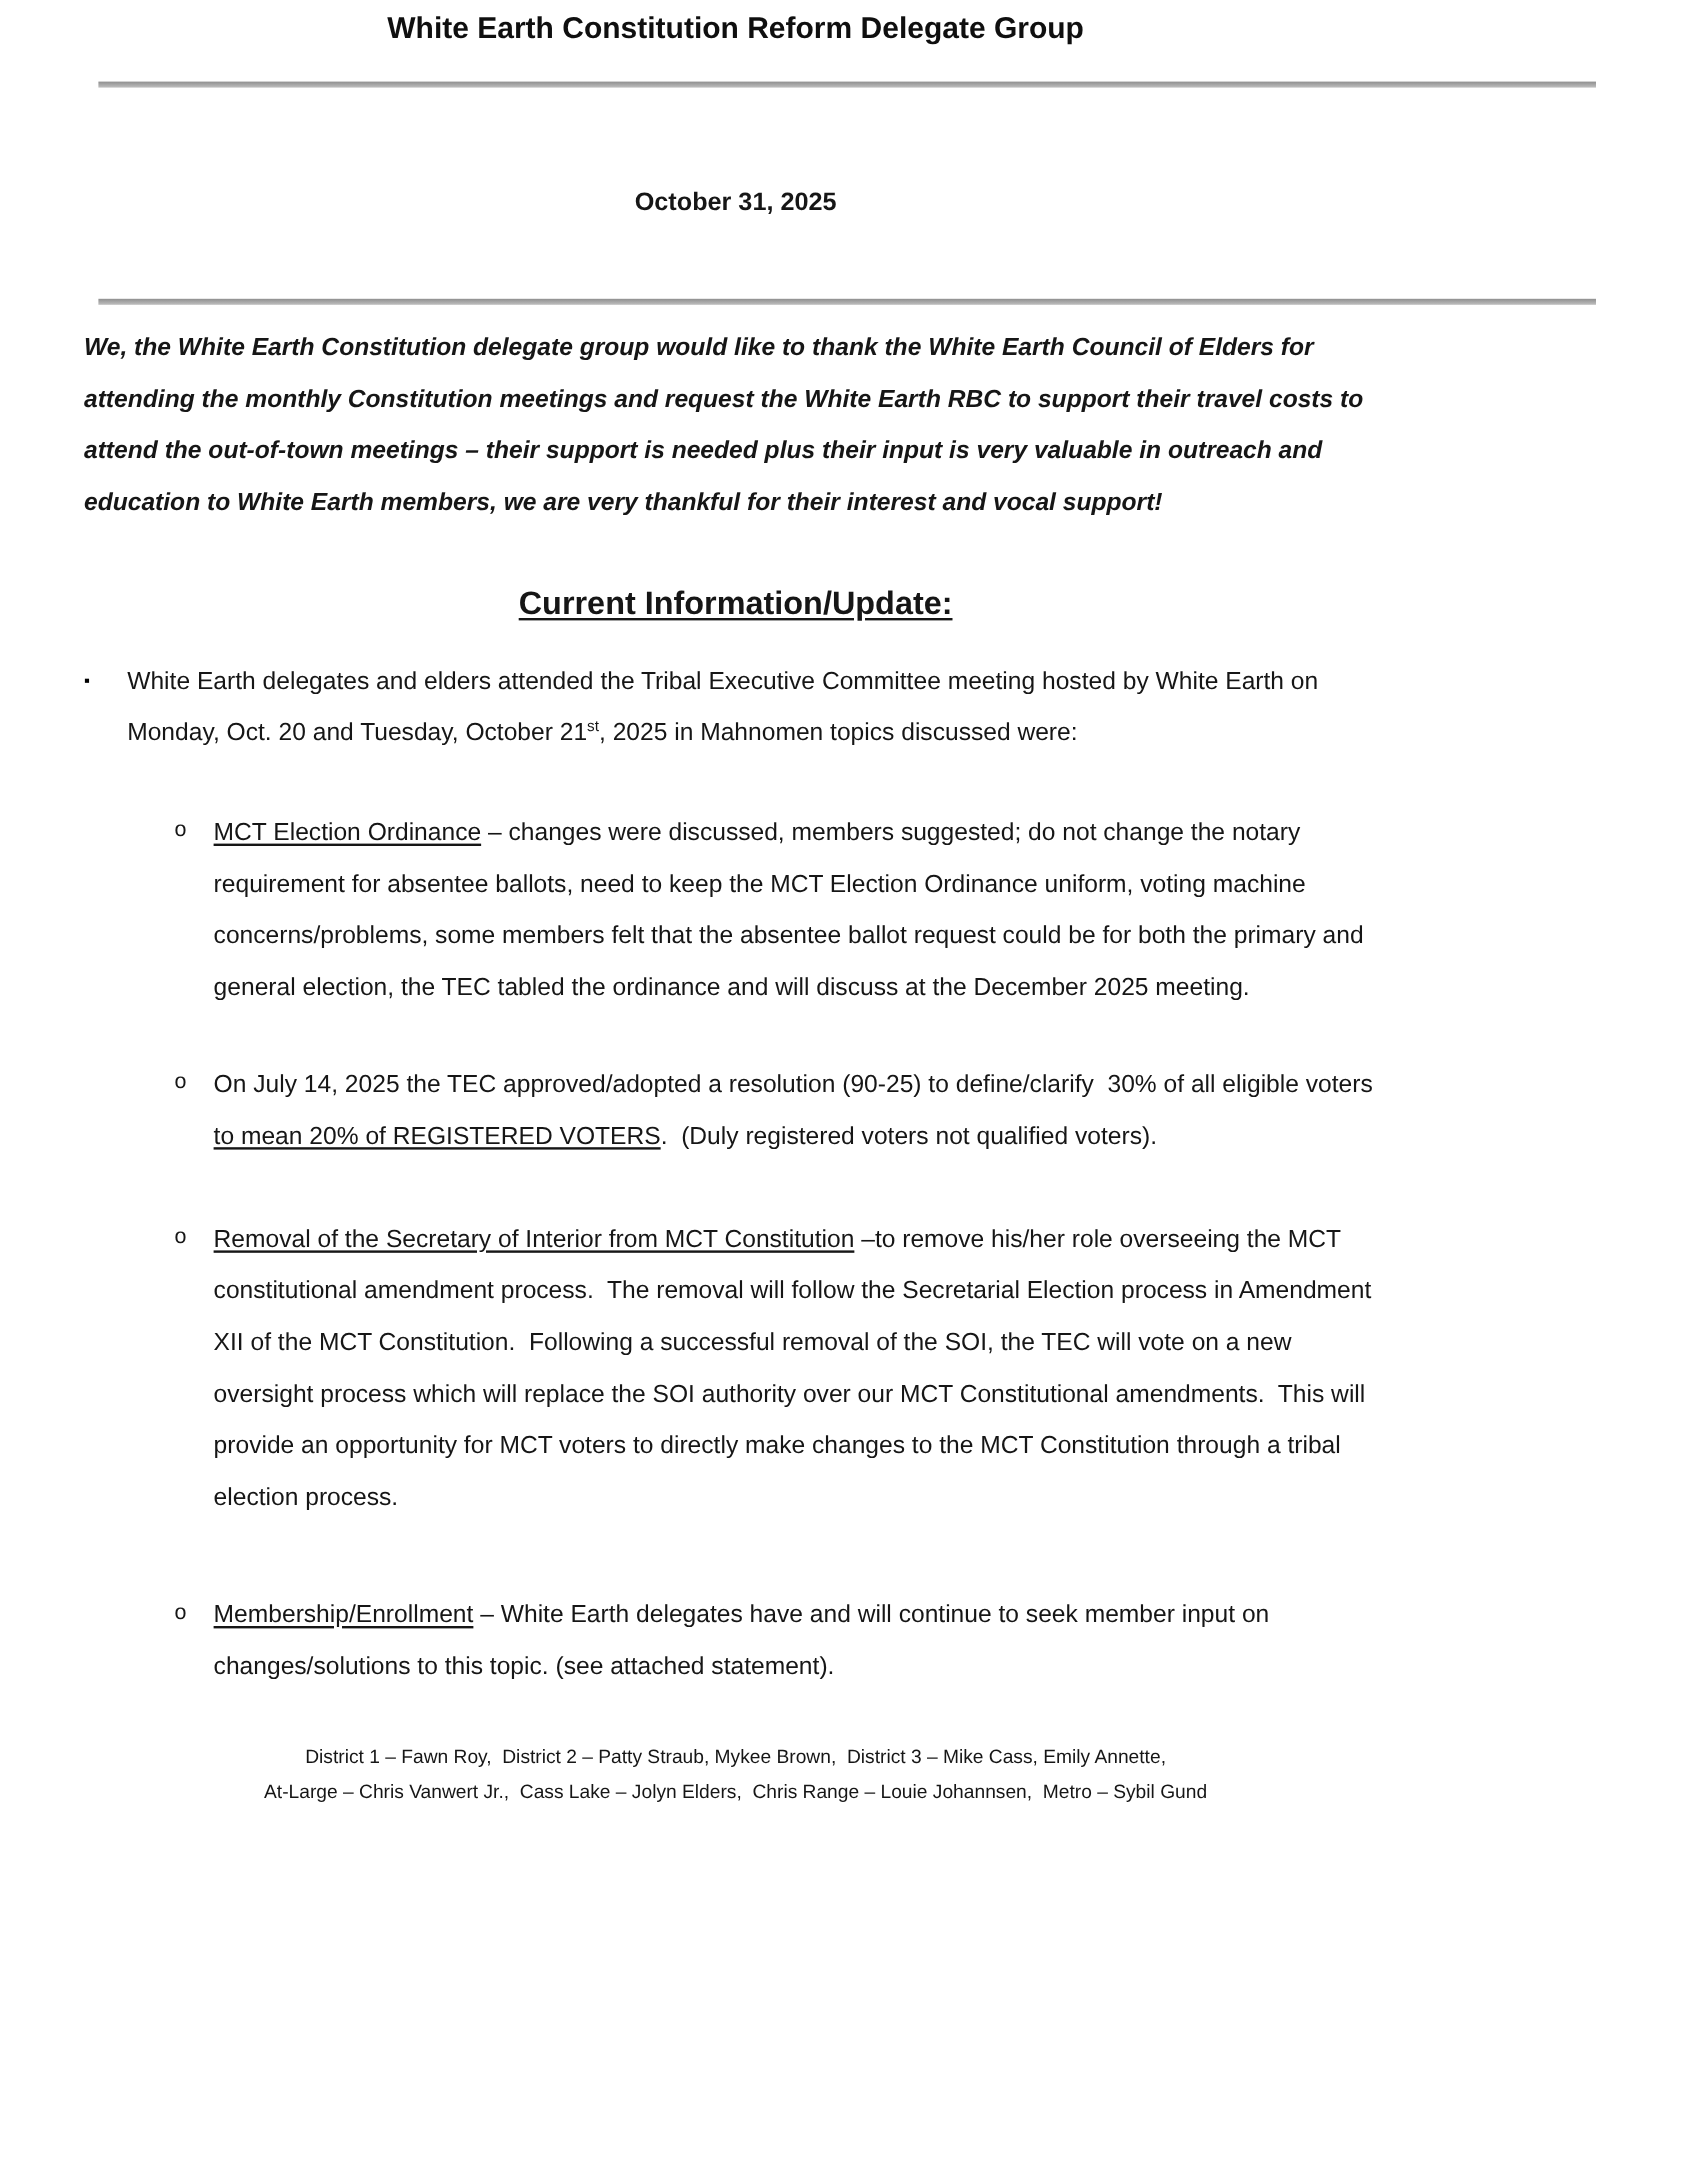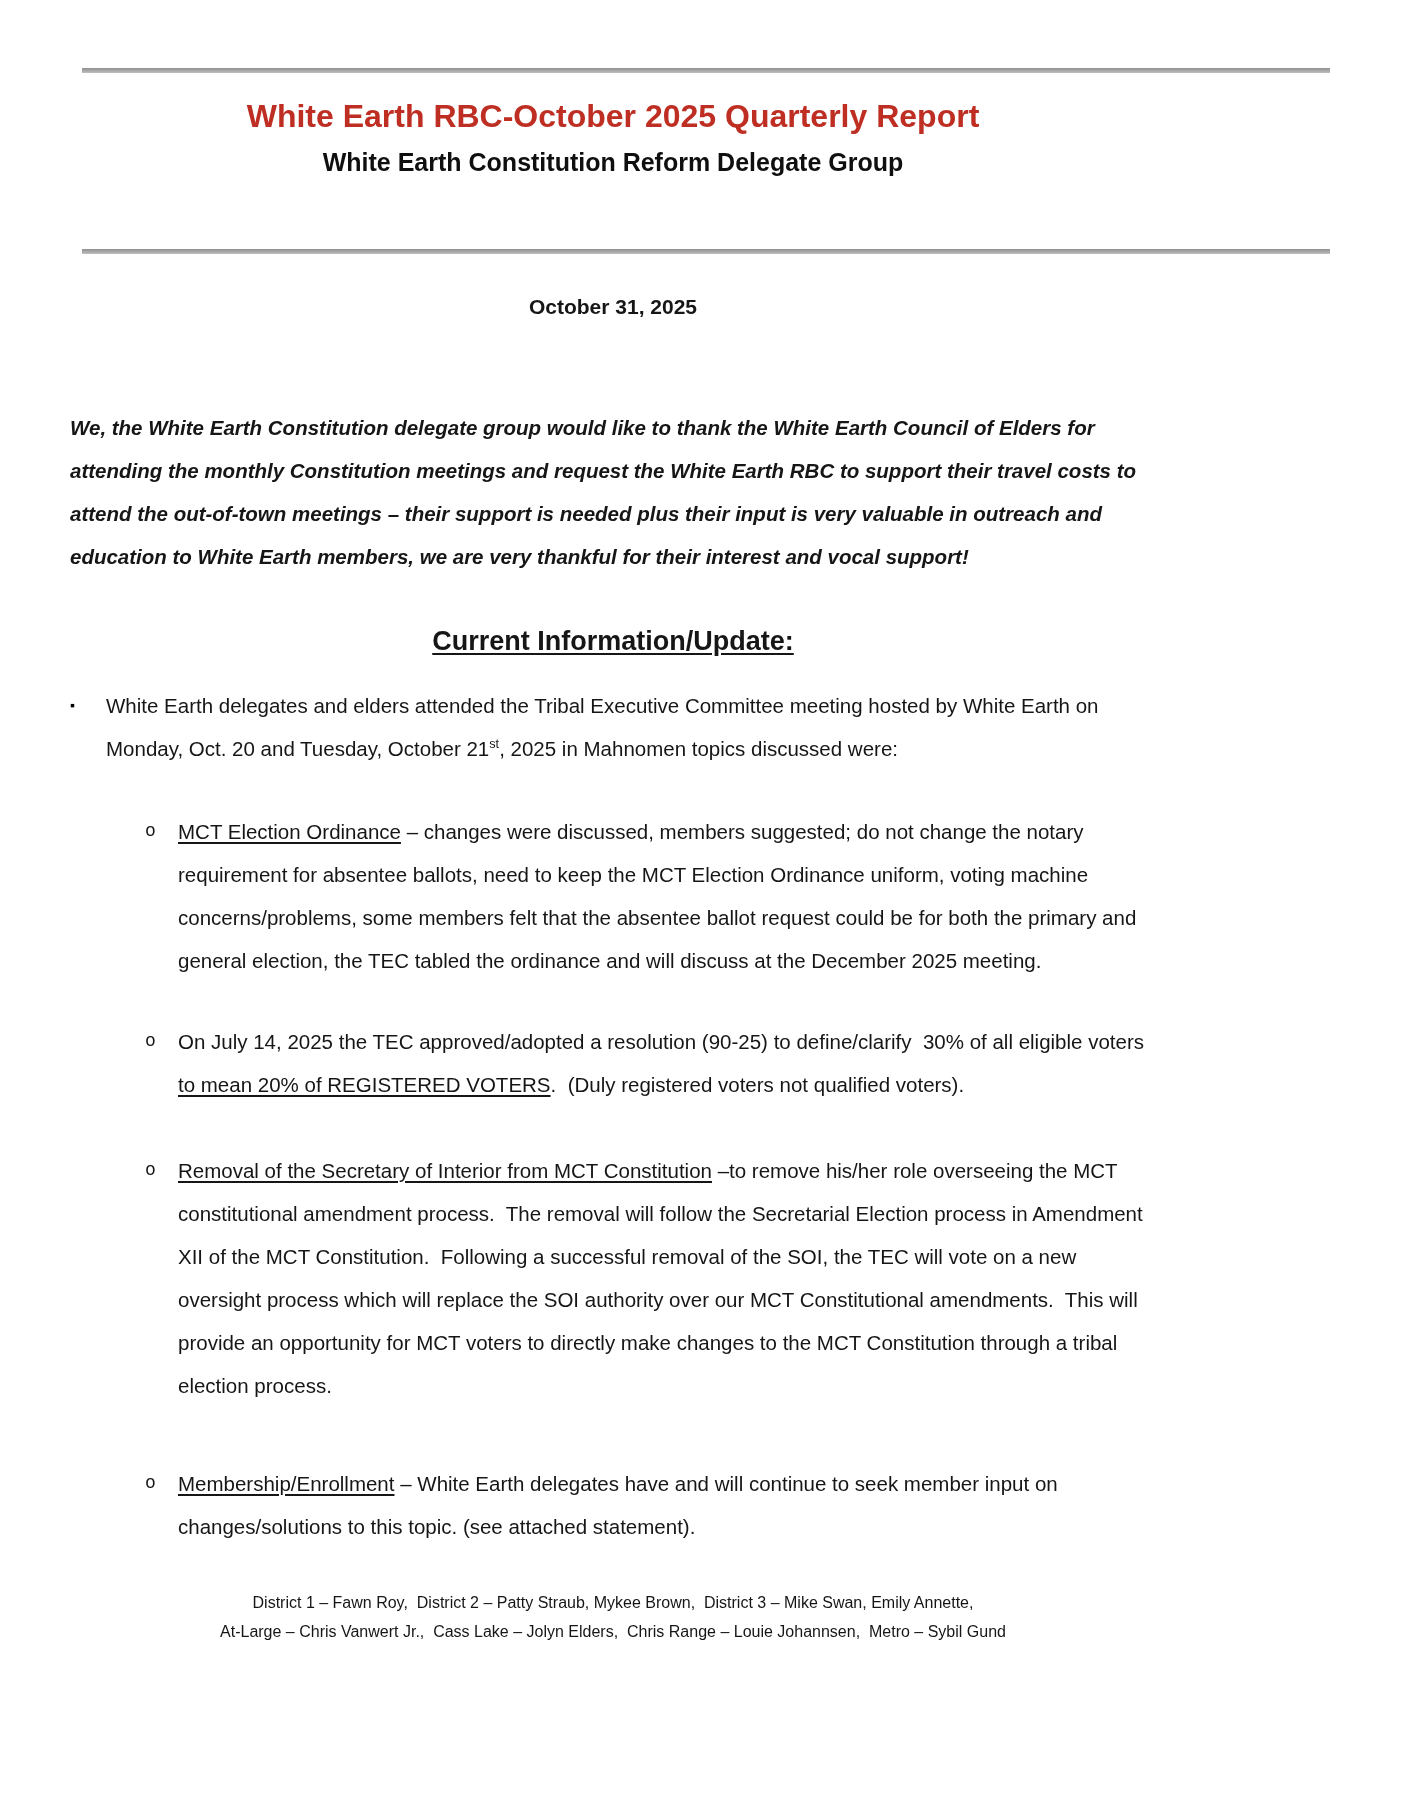--- a/index.html
+++ b/index.html
@@ -70,21 +70,20 @@
 </head>
 <body>
 
 <div class="page">
 
   <div class="rule rule-top"></div>
   <div class="rule rule-header"></div>
 
   <div class="content">
 
-    <div class="title">White Earth RBC-October 2025 Quarterly Report</div>
 
     <div class="subtitle">White Earth Constitution Reform Delegate Group</div>
 
     <div class="date">October 31, 2025</div>
 
     <div class="intro">We, the White Earth Constitution delegate group would like to thank the White Earth Council of Elders for attending the monthly Constitution meetings and request the White Earth RBC to support their travel costs to attend the out-of-town meetings – their support is needed plus their input is very valuable in outreach and education to White Earth members, we are very thankful for their interest and vocal support!</div>
 
     <div class="heading">Current Information/Update:</div>
 
     <div class="row b1">
@@ -106,18 +105,18 @@
       <span class="marker">o</span>
       <div class="txt"><span class="b u">Removal of the Secretary of Interior from MCT Constitution</span><span> –to remove his/her role overseeing the MCT constitutional amendment process.  The removal will follow the Secretarial Election process in Amendment XII of the MCT Constitution.  Following a successful removal of the SOI, the TEC will vote on a new oversight process which will replace the SOI authority over our MCT Constitutional amendments.  This will provide an opportunity for MCT voters to directly make changes to the MCT Constitution through a tribal election process.</span></div>
     </div>
 
     <div class="row l2 mt55">
       <span class="marker">o</span>
       <div class="txt"><span class="b u">Membership/Enrollment</span><span> – White Earth delegates have and will continue to seek member input on changes/solutions to this topic. (see attached statement).</span></div>
     </div>
 
     <div class="footer">
-      <div class="line"><span class="b">District 1</span><span> – Fawn Roy,  </span><span class="b">District 2</span><span> – Patty Straub, Mykee Brown,  </span><span class="b">District 3</span><span> – Mike Swan, Emily Annette,</span></div>
+      <div class="line"><span class="b">District 1</span><span> – Fawn Roy,  </span><span class="b">District 2</span><span> – Patty Straub, Mykee Brown,  </span><span class="b">District 3</span><span> – Mike Cass, Emily Annette,</span></div>
       <div class="line"><span class="b">At-Large</span><span> – Chris Vanwert Jr.,  </span><span class="b">Cass Lake</span><span> – Jolyn Elders,  </span><span class="b">Chris Range</span><span> – Louie Johannsen,  </span><span class="b">Metro</span><span> – Sybil Gund</span></div>
     </div>
 
   </div>
 </div>
 
 </body></html>

